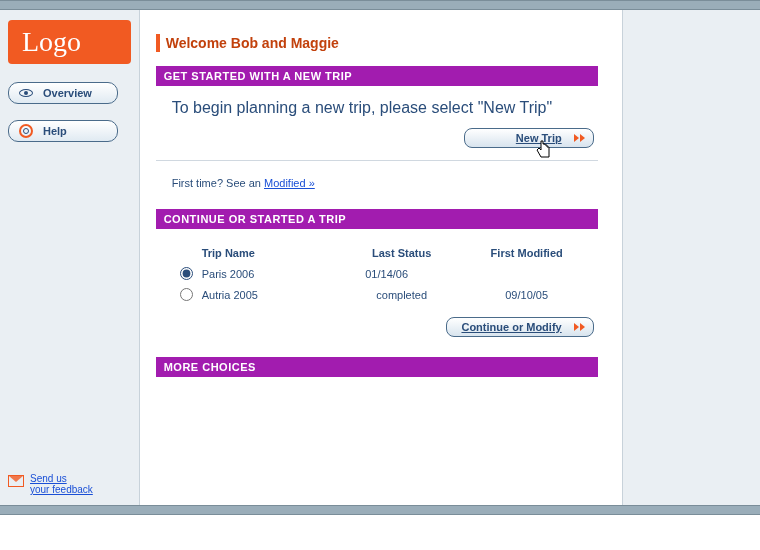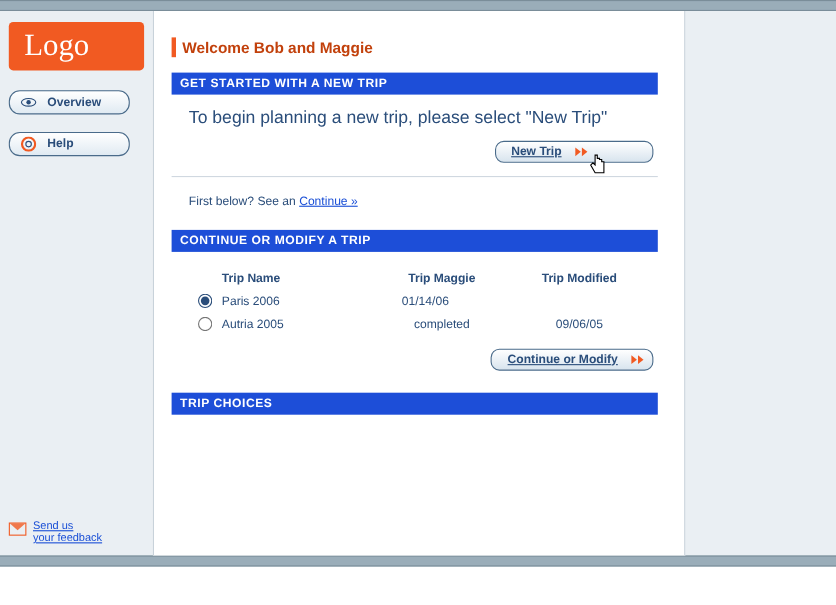--- a/index.html
+++ b/index.html
@@ -14,26 +14,26 @@
 .spacer { flex: 1; }
 .feedback { display: flex; align-items: flex-start; gap: 6px; font-size: 10px; }
 .feedback a { color: #1a4fd6; text-decoration: underline; }
 .envelope { width: 16px; height: 12px; border: 1px solid #f15a22; position: relative; margin-top: 2px; }
 .envelope:before { content: ""; position: absolute; top: 0; left: 0; width: 0; height: 0; border-left: 7px solid transparent; border-right: 7px solid transparent; border-top: 6px solid #f15a22; opacity: .8; }
 .main { flex: 1; background: #fff; border-left: 1px solid #c8d2da; border-right: 1px solid #c8d2da; padding: 24px 24px 10px 16px; }
 .rightpad { width: 150px; }
 .welcome { display: flex; align-items: center; margin-bottom: 14px; }
 .welcome .bar { width: 4px; height: 18px; background: #f15a22; margin-right: 6px; }
 .welcome h1 { font-size: 14px; color: #c2410c; font-weight: bold; }
-.sectionhdr { background: #1d4ed8; color: #fff; font-size: 11px; font-weight: bold; padding: 4px 8px; letter-spacing: .5px; margin-bottom: 10px; }
+.sectionhdr { background: #a21caf; color: #fff; font-size: 11px; font-weight: bold; padding: 4px 8px; letter-spacing: .5px; margin-bottom: 10px; }
 .sectiontxt { color: #2a4d7a; font-size: 16px; padding: 0 24px 8px 16px; line-height: 1.5; }
 .btnrow { display: flex; justify-content: flex-end; padding: 0 4px 8px 0; }
 .actionbtn { display: flex; align-items: center; background: linear-gradient(#fff,#d8e4ee); border: 1px solid #4a6b8a; border-radius: 8px; padding: 3px 8px 3px 14px; cursor: pointer; position: relative; }
 .actionbtn .lbl { color: #2a4d7a; font-weight: bold; text-decoration: underline; font-size: 11px; margin-right: 12px; }
-.actionbtn.newtrip { width: 144px; justify-content: flex-start; }
+.actionbtn.newtrip { width: 130px; justify-content: flex-end; }
 .chevrons { display: flex; gap: 1px; }
 .chev { width: 0; height: 0; border-top: 4px solid transparent; border-bottom: 4px solid transparent; border-left: 5px solid #f15a22; }
 .hand-cursor { position: absolute; right: 40px; top: 10px; width: 18px; height: 22px; pointer-events: none; z-index: 10; }
 .hr { border: none; border-top: 1px solid #d0d8e0; margin: 4px 0 8px 0; }
 .hinttxt { color: #2a4d7a; font-size: 11px; padding: 8px 0 20px 16px; }
 .hinttxt a { color: #1a4fd6; text-decoration: underline; }
 .table { padding: 4px 16px 12px 16px; }
 .trow { display: flex; align-items: center; padding: 4px 0; }
 .trow.header { font-weight: bold; color: #2a4d7a; }
 .trow .cradio { width: 30px; display: flex; justify-content: center; }
@@ -99,60 +99,60 @@
           </span>
         <svg class="hand-cursor" viewBox="0 0 18 22">
             <path d="M6 2 L6 11 L4 9 L2 11 L6 18 L14 18 L14 8 L12 8 L12 6 L10 6 L10 5 L8 5 L8 2 Z" fill="#fff" stroke="#000" stroke-width="1"></path>
           </svg>
       </div>
     </div>
 
     <hr class="hr">
 
     <div class="hinttxt">
-      <span>First below? See an </span><a href="#">Continue »</a>
+      <span>First time? See an </span><a href="#">Modified »</a>
     </div>
 
-    <div class="sectionhdr">CONTINUE OR MODIFY A TRIP</div>
+    <div class="sectionhdr">CONTINUE OR STARTED A TRIP</div>
 
     <div class="table">
       <div class="trow header">
         <div class="cradio"></div>
         <div class="c1">Trip Name</div>
-        <div class="c2">Trip Maggie</div>
-        <div class="c3">Trip Modified</div>
+        <div class="c2">Last Status</div>
+        <div class="c3">First Modified</div>
       </div>
       <div class="trow">
         <div class="cradio">
             <input type="radio" name="trip" checked="" style="">
           </div>
         <div class="c1">Paris 2006</div>
         <div class="c3">01/14/06</div>
       </div>
       <div class="trow">
         <div class="cradio">
             <input type="radio" name="trip" style="">
           </div>
         <div class="c1">Autria 2005</div>
         <div class="c2">completed</div>
-        <div class="c3">09/06/05</div>
+        <div class="c3">09/10/05</div>
       </div>
     </div>
 
     <div class="btnrow">
       <div class="actionbtn">
         <span class="lbl">Continue or Modify</span>
         <span class="chevrons">
             <span class="chev"></span>
             <span class="chev"></span>
           </span>
       </div>
     </div>
 
     <div class="gap"></div>
-    <div class="sectionhdr">TRIP CHOICES</div>
+    <div class="sectionhdr">MORE CHOICES</div>
 
   </div>
 
   <div class="rightpad"></div>
 </div>
 
 <div class="bottombar"></div>
 
 </body></html>

